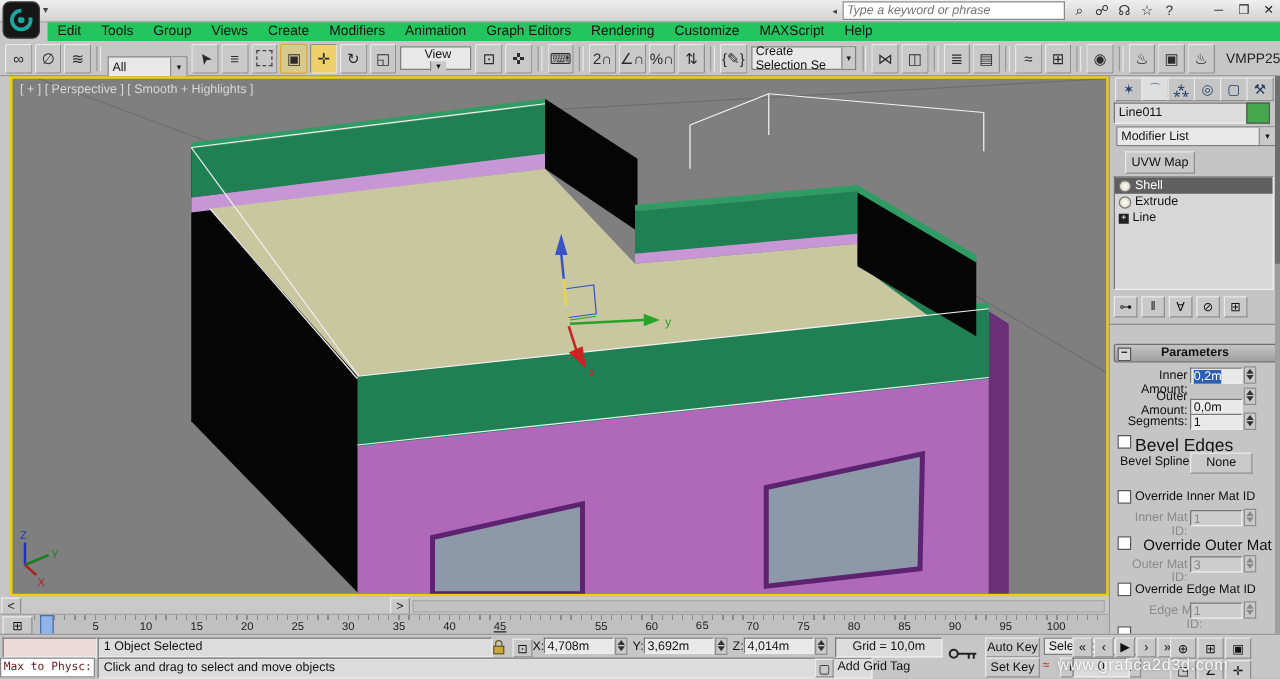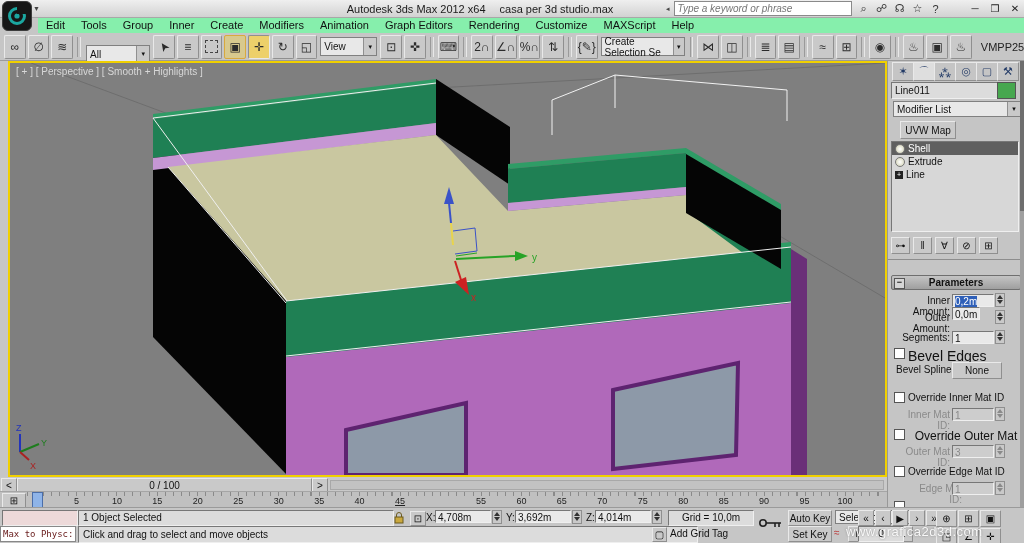--- a/index.html
+++ b/index.html
@@ -20,21 +20,21 @@
     align-items:center;justify-content:center;color:#1b1b1b}
   #infocenter{position:absolute;left:666px;top:1px;height:15px;display:flex;align-items:center;gap:4px}
   #searchbox{width:170px;height:13px;border:1px solid #8a8a8a;background:#fff;
     font-style:italic;font-size:10px;color:#888;padding:0 3px;font-family:"Liberation Sans",sans-serif}
   .infoicon{width:16px;height:14px;display:flex;align-items:center;justify-content:center;
     font-size:11px;color:#333}
   #winbtns{position:absolute;right:2px;top:1px;display:flex;gap:6px;align-items:center;height:14px}
   .winbtn{font-size:10px;color:#222;width:14px;text-align:center}
   
   #menubar{position:absolute;left:38px;top:17px;width:986px;height:16px;display:flex;
-    align-items:center;background:#86efac}
+    align-items:center;background:#22c55e}
   .menuitem{padding:0 8px;color:#111}
   
   #toolbar{position:absolute;left:0;top:33px;width:1024px;height:28px;background:#c6c6c6;
     border-bottom:1px solid #9b9b9b;display:flex;align-items:center;padding-left:3px;box-sizing:border-box}
   .tbtn{width:22px;height:22px;margin:0 1px;display:flex;align-items:center;justify-content:center;
     background:#c9c9c9;border:1px solid;border-color:#e9e9e9 #8f8f8f #8f8f8f #e9e9e9;border-radius:2px}
   .tbtn.pressed{background:#edd06a;border-color:#8f8f8f #e9e9e9 #e9e9e9 #8f8f8f}
   .tbtn.outlined{border:1px solid #d9a93d;background:#d8c98e}
   .tglyph{font-size:12px;color:#2b2b2b;line-height:1}
   .tsep{width:2px;height:20px;margin:0 3px;border-left:1px solid #9a9a9a;border-right:1px solid #e8e8e8}
@@ -91,24 +91,20 @@
     border-top:1px solid #9a9a9a;box-sizing:border-box}
   .sbtn{background:#c9c9c9;border:1px solid;border-color:#e9e9e9 #8f8f8f #8f8f8f #e9e9e9;
     font-size:10px;display:flex;align-items:center;justify-content:center}
   #watermark{position:absolute;left:846px;top:524px;width:178px;font-size:13px;color:rgba(255,255,255,.92);
     letter-spacing:.5px;z-index:8;text-shadow:0 0 2px rgba(80,80,80,.6)}
 </style>
 </head>
 <body>
 
 <div id="titlebar">
-  <div id="titletext">
-    <span>Autodesk 3ds Max 2012 x64</span>
-    <span>casa per 3d studio.max</span>
-  </div>
   <div id="infocenter">
     <span style="font-size:7px;color:#444">◂</span>
     <input id="searchbox" placeholder="Type a keyword or phrase" style="">
     <span id="info-icons" style="display:flex;gap:2px">
         <span class="infoicon">⌕</span>
         <span class="infoicon">☍</span>
         <span class="infoicon">☊</span>
         <span class="infoicon">☆</span>
         <span class="infoicon">?</span>
       </span>
@@ -125,21 +121,21 @@
     <circle cx="11" cy="11" r="2.6" fill="#1ba7a0"></circle>
     <rect x="11" y="2" width="9" height="7" fill="#161616"></rect>
   </svg>
 </div>
 <span id="logoarrow">▼</span>
 
 <div id="menubar">
     <div class="menuitem">Edit</div>
     <div class="menuitem">Tools</div>
     <div class="menuitem">Group</div>
-    <div class="menuitem">Inner</div>
+    <div class="menuitem">Views</div>
     <div class="menuitem">Create</div>
     <div class="menuitem">Modifiers</div>
     <div class="menuitem">Animation</div>
     <div class="menuitem">Graph Editors</div>
     <div class="menuitem">Rendering</div>
     <div class="menuitem">Customize</div>
     <div class="menuitem">MAXScript</div>
     <div class="menuitem">Help</div>
   </div>
 
@@ -172,21 +168,21 @@
     </div>
     <div class="tbtn pressed">
       <span class="tglyph">✛</span>
     </div>
     <div class="tbtn">
       <span class="tglyph">↻</span>
     </div>
     <div class="tbtn">
       <span class="tglyph">◱</span>
     </div>
-    <div class="combo" style="width: 58px;">
+    <div class="combo" style="width: 58px; flex-direction: column;">
       <span class="combotext">View</span>
       <span class="comboarrow">▾</span>
     </div>
     <div class="tbtn">
       <span class="tglyph">⊡</span>
     </div>
     <div class="tbtn">
       <span class="tglyph">✜</span>
     </div>
     <div class="tsep"></div>
@@ -370,21 +366,21 @@
   <div class="abs plabel" style="left:2px;top:234px;width:60px">Inner Amount:</div>
   <div class="abs fld" style="left:64px;top:233px;width:42px">
     <span style="background:#2e5fb8;color:#fff">0,2m</span>
   </div>
   <div class="abs spin" style="left:107px;top:232px">
       <div class="sup"></div>
       <div class="sdn"></div>
     </div>
 
   <div class="abs plabel" style="left:2px;top:251px;width:60px">Outer Amount:</div>
-  <div class="abs fld" style="left:64px;top:246px;width:28px">0,0m</div>
+  <div class="abs fld" style="left:64px;top:258px;width:42px">0,0m</div>
   <div class="abs spin" style="left:107px;top:249px">
       <div class="sup"></div>
       <div class="sdn"></div>
     </div>
 
   <div class="abs plabel" style="left:2px;top:271px;width:60px">Segments:</div>
   <div class="abs fld" style="left:64px;top:270px;width:42px">1</div>
   <div class="abs spin" style="left:107px;top:269px">
       <div class="sup"></div>
       <div class="sdn"></div>
@@ -423,41 +419,40 @@
     </div>
 
   <span class="cb abs" style="left:6px;top:440px"></span>
   <div class="abs" style="right:0;top:0;width:4px;height:446px;background:#9f9f9f">
     <div style="width:4px;height:150px;background:#6e6e6e"></div>
   </div>
 </div>
 
 <div id="timeslider">
   <div class="abs sbtn" style="left:1px;top:1px;width:14px;height:12px">&lt;</div>
-  <div class="abs sbtn" style="left:17px;top:1px;width:293px;height:12px">0 / 100</div>
   <div class="abs sbtn" style="left:312px;top:1px;width:14px;height:12px">&gt;</div>
   <div class="abs" style="left:330px;top:3px;width:552px;height:8px;border:1px solid #a8a8a8;background:#c2c2c2"></div>
 </div>
 <div id="trackbar">
   <div class="abs sbtn" style="left:2px;top:1px;width:22px;height:13px">⊞</div>
   <div id="ruler">
       <span class="tick" style="left: 9px;">0</span>
       <span class="tick" style="left: 49.45px;">5</span>
       <span class="tick" style="left: 89.9px;">10</span>
       <span class="tick" style="left: 130.35px;">15</span>
       <span class="tick" style="left: 170.8px;">20</span>
       <span class="tick" style="left: 211.25px;">25</span>
       <span class="tick" style="left: 251.7px;">30</span>
       <span class="tick" style="left: 292.15px;">35</span>
       <span class="tick" style="left: 332.6px;">40</span>
       <span class="tick" style="left: 373.05px; text-decoration: underline;">45</span>
       <span class="tick" style="left: 436px; margin-top: 22px;">50</span>
       <span class="tick" style="left: 453.95px;">55</span>
       <span class="tick" style="left: 494.4px;">60</span>
-      <span class="tick" style="left: 534.85px;">65</span>
+      <span class="tick" style="left: 534.85px; font-family: Liberation Mono, monospace;">65</span>
       <span class="tick" style="left: 575.3px;">70</span>
       <span class="tick" style="left: 615.75px;">75</span>
       <span class="tick" style="left: 656.2px;">80</span>
       <span class="tick" style="left: 696.65px;">85</span>
       <span class="tick" style="left: 737.1px;">90</span>
       <span class="tick" style="left: 777.55px;">95</span>
       <span class="tick" style="left: 818px;">100</span>
     </div>
   <div id="tbhandle"></div>
 </div>

